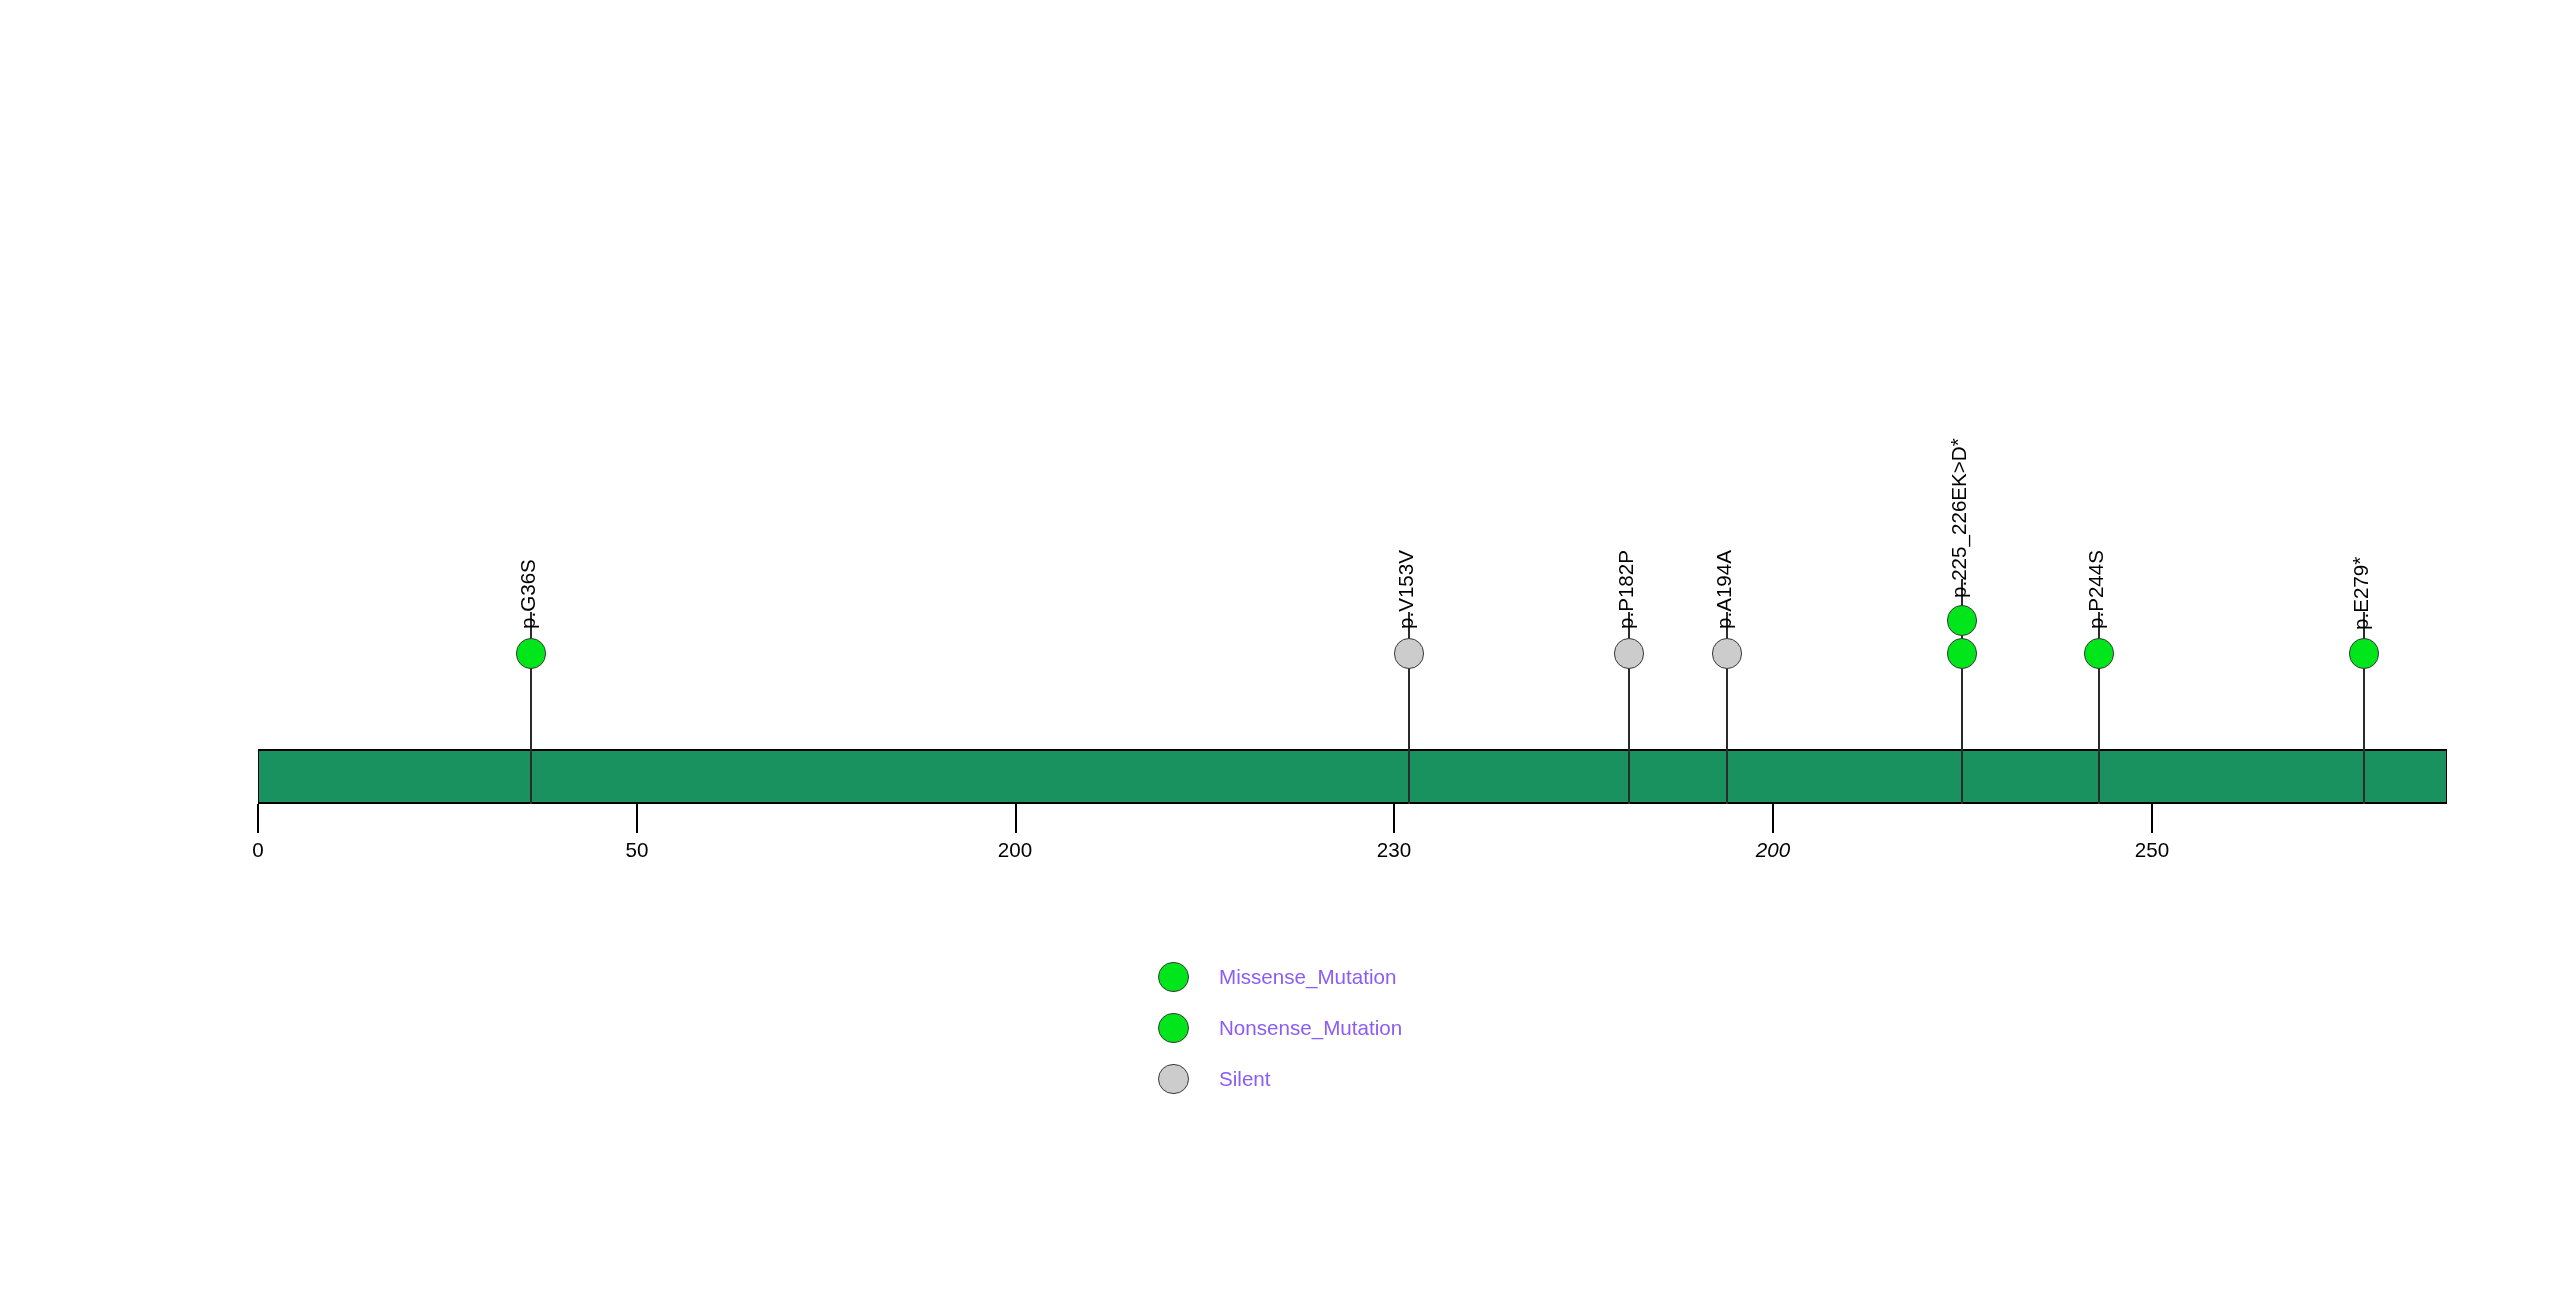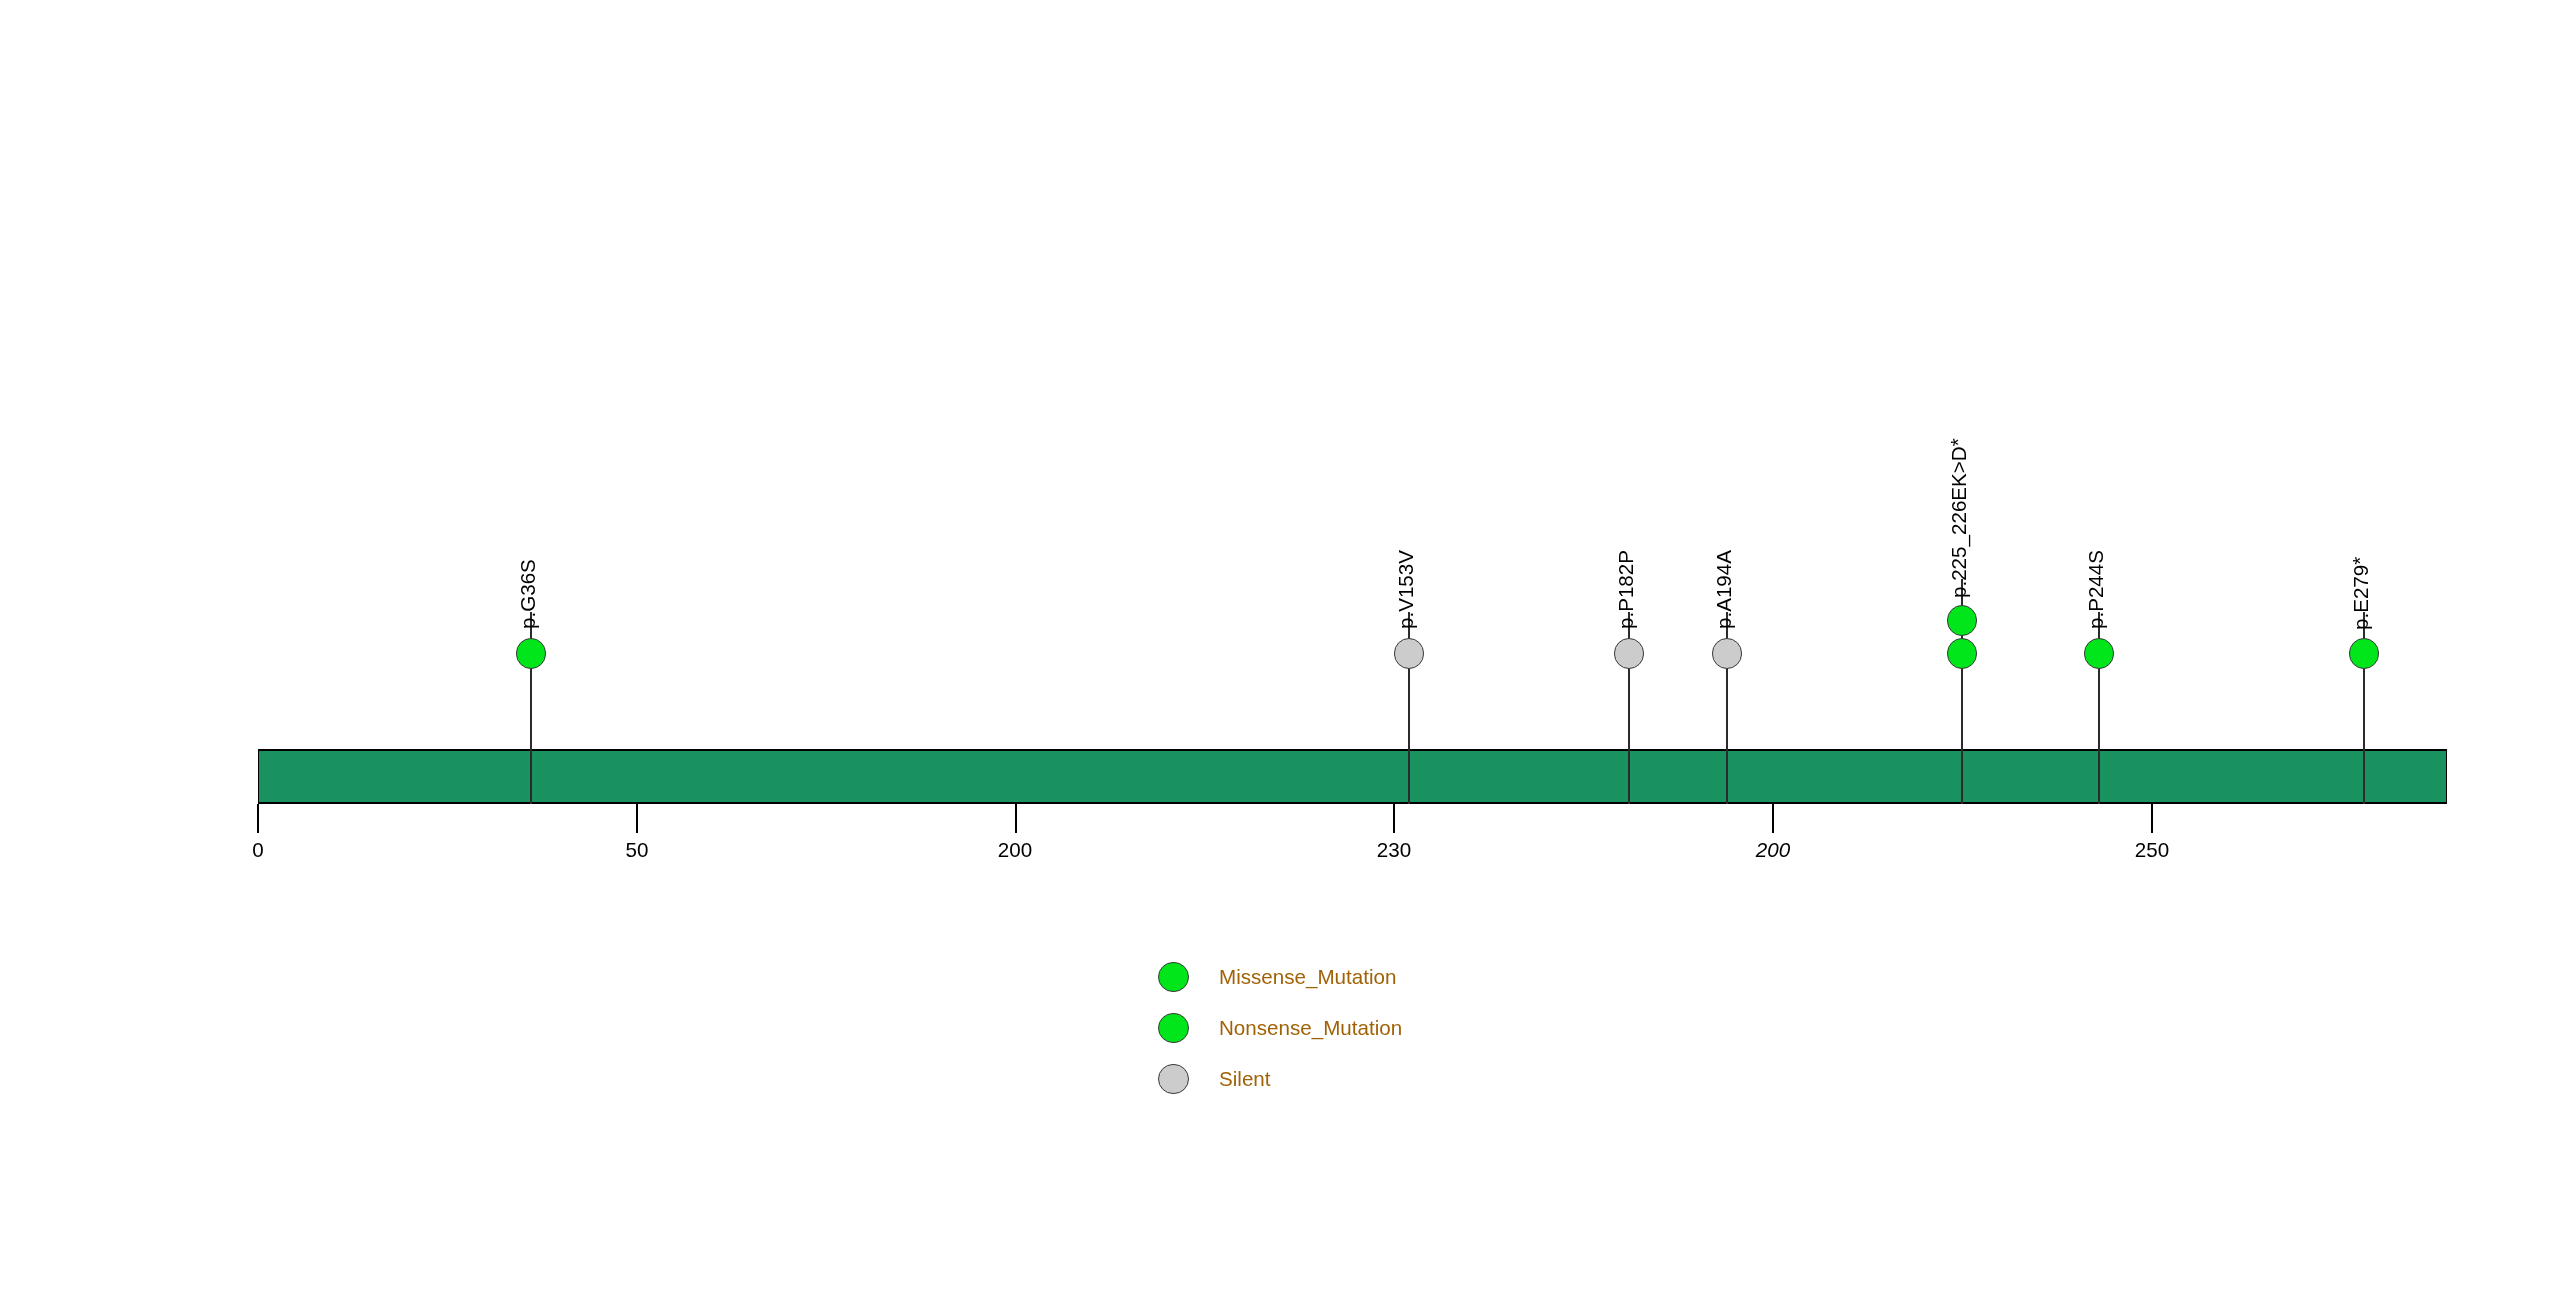--- a/index.html
+++ b/index.html
@@ -122,21 +122,21 @@
     box-sizing: border-box;
   }
   .legend-dot.green { background: #00e61a; }
   .legend-dot.grey  { background: #cccccc; }
   .legend-text {
     position: absolute;
     left: 61px;
     top: 4.6px;
     font-size: 20.6px;
     line-height: 24.4px;
-    color: #a16207;
+    color: #8b5cf6;
     white-space: nowrap;
   }
 </style>
 </head>
 <body>
 
 <div id="stage">
 
   <div id="protein-bar"></div>
 

